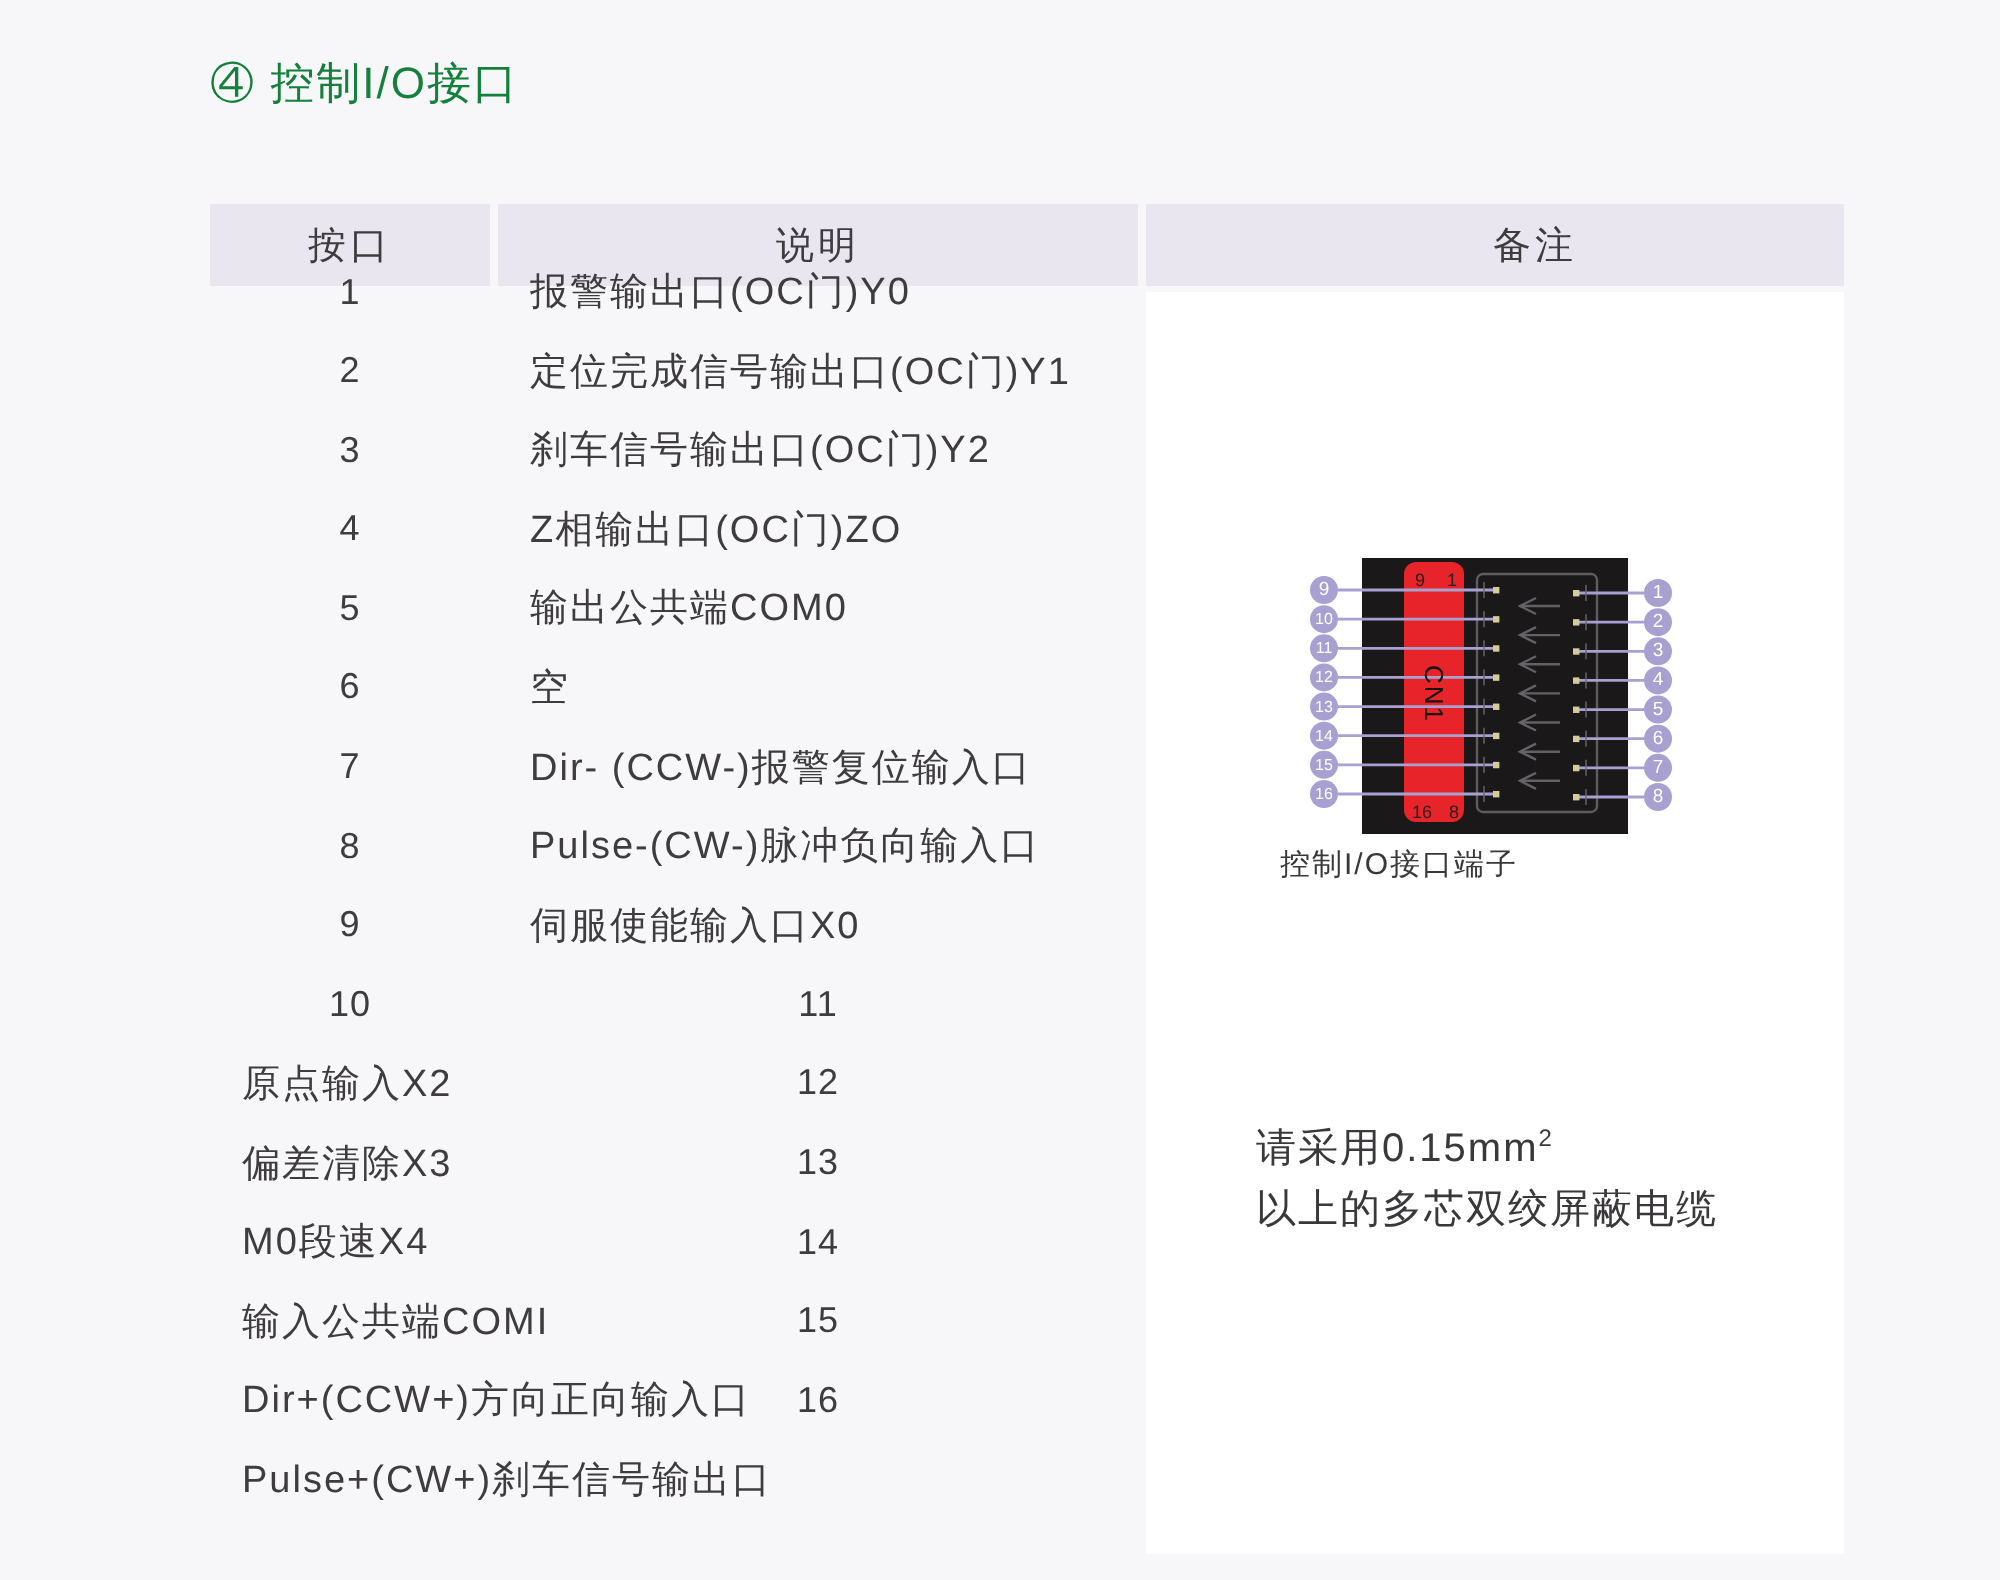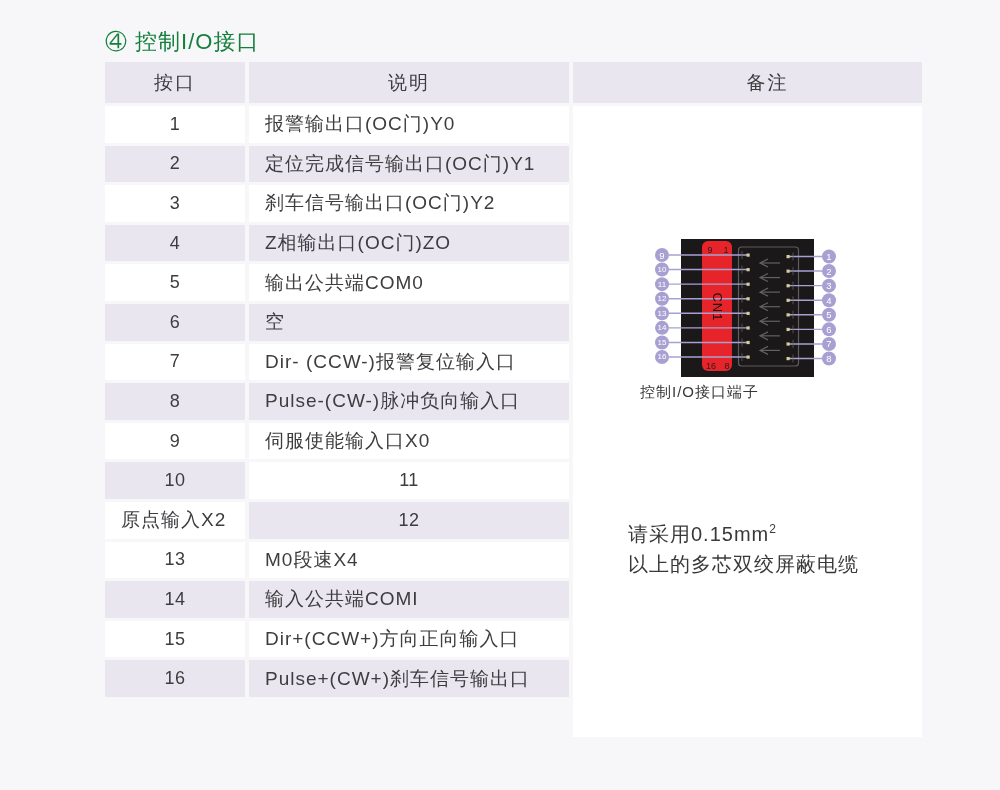--- a/index.html
+++ b/index.html
@@ -23,20 +23,21 @@
     display:grid;
     grid-template-columns:140px 320px;
     grid-template-rows:41px;
     grid-auto-rows:36.6px;
     gap:3px 4px;
   }
   .cell{
     background:#ffffff;
     display:flex;align-items:center;
     font-size:19px;
+    margin-top:40px;
   }
   .cell.shade{background:#e9e6f0;}
   .cell.header{
     background:#e9e6f0;
     justify-content:center;
     letter-spacing:2px;
     height:41px;
   }
   .cell.port{justify-content:center;font-size:18px;letter-spacing:.5px;}
   .cell.desc{padding-left:16px;letter-spacing:1px;white-space:nowrap;}
@@ -88,20 +89,21 @@
         <div class="cell port">7</div>
         <div class="cell desc">Dir- (CCW-)报警复位输入口</div>
         <div class="cell port shade">8</div>
         <div class="cell desc shade">Pulse-(CW-)脉冲负向输入口</div>
         <div class="cell port">9</div>
         <div class="cell desc">伺服使能输入口X0</div>
         <div class="cell port shade">10</div>
         <div class="cell port">11</div>
         <div class="cell desc">原点输入X2</div>
         <div class="cell port shade">12</div>
+        <div class="cell desc shade">偏差清除X3</div>
         <div class="cell port">13</div>
         <div class="cell desc">M0段速X4</div>
         <div class="cell port shade">14</div>
         <div class="cell desc shade">输入公共端COMI</div>
         <div class="cell port">15</div>
         <div class="cell desc">Dir+(CCW+)方向正向输入口</div>
         <div class="cell port shade">16</div>
         <div class="cell desc shade">Pulse+(CW+)刹车信号输出口</div>
       </div>
 

